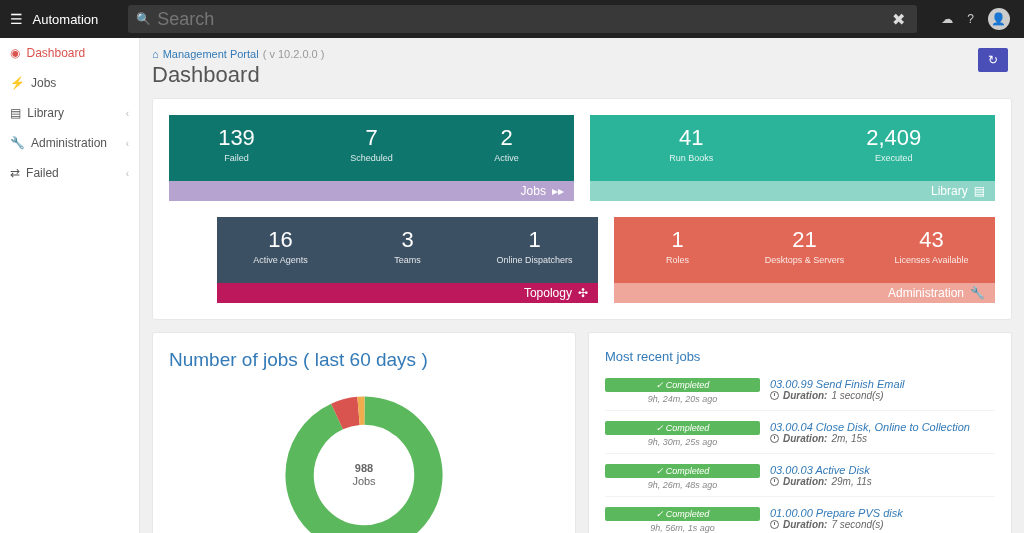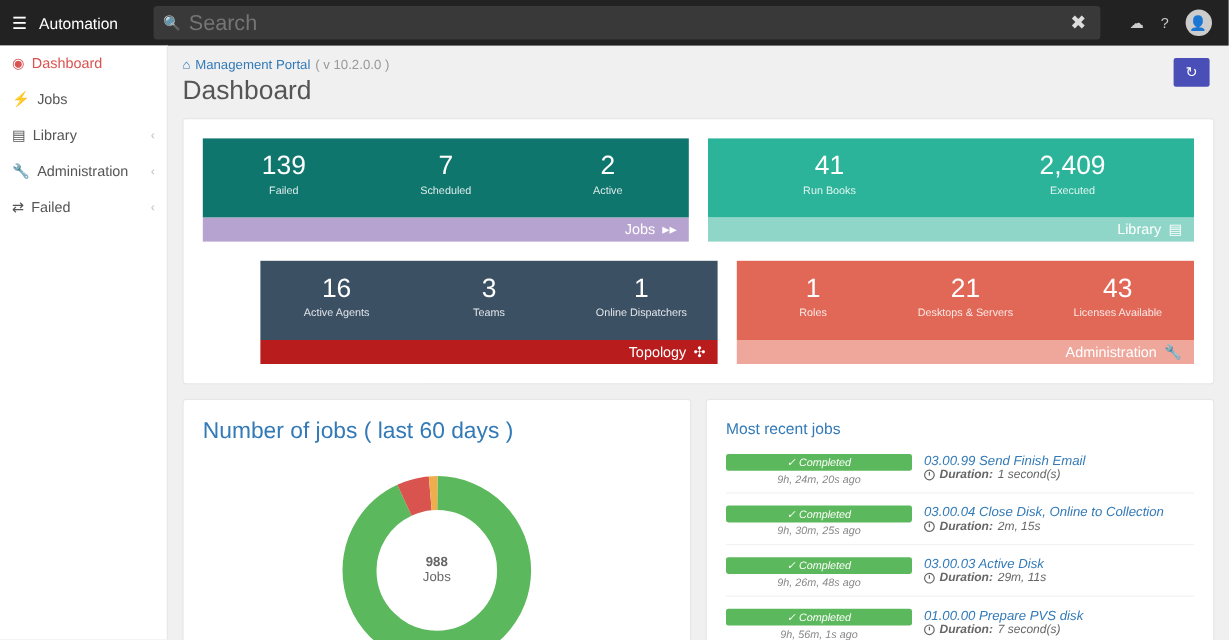--- a/index.html
+++ b/index.html
@@ -37,21 +37,21 @@
 .metric-cell { flex: 1; text-align: center; padding: 10px 4px; }
 .metric-cell .num { font-size: 22px; font-weight: 300; }
 .metric-cell .lbl { font-size: 9px; opacity: .85; margin-top: 2px; text-transform: capitalize; }
 .metric-footer { text-align: right; font-size: 12px; padding: 3px 10px; color: #fff; display: flex; align-items: center; justify-content: flex-end; gap: 6px; }
 
 .purple .metric-body { background: #0f766e; }
 .purple .metric-footer { background: #b7a3cf; }
 .teal .metric-body { background: #2bb49a; }
 .teal .metric-footer { background: #8fd6c8; }
 .slate .metric-body { background: #3c5064; }
-.slate .metric-footer { background: #b91c1c; }
+.slate .metric-footer { background: #be185d; }
 .red .metric-body { background: #e16756; }
 .red .metric-footer { background: #efa79c; }
 
 .lower-row { display: flex; gap: 12px; }
 .chart-panel { flex: 1; background: #fff; border: 1px solid #e7e7e7; border-radius: 3px; padding: 16px 16px 20px; }
 .chart-panel h4 { font-size: 19px; font-weight: 400; color: #337ab7; margin-bottom: 14px; }
 .donut-wrap { display: flex; justify-content: center; align-items: center; position: relative; height: 180px; }
 .donut-center { position: absolute; text-align: center; color: #666; font-size: 11px; line-height: 1.2; }
 
 .jobs-panel { flex: 1; background: #fff; border: 1px solid #e7e7e7; border-radius: 3px; padding: 16px; }

